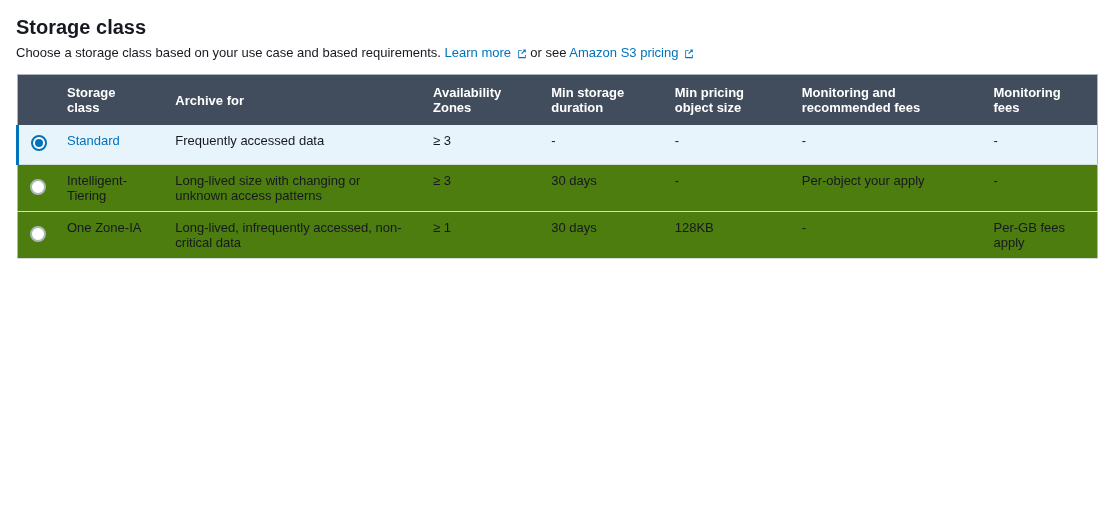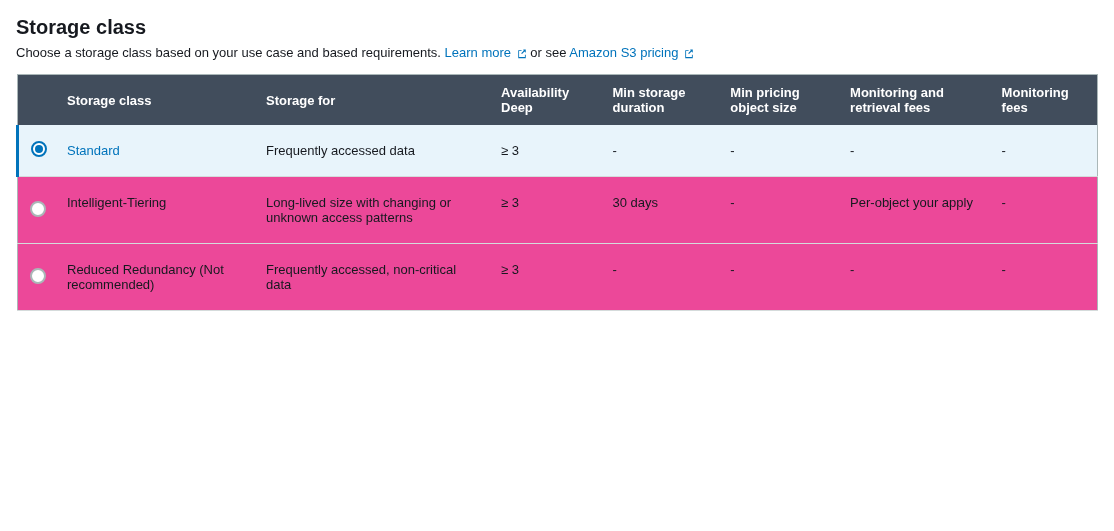--- a/index.html
+++ b/index.html
@@ -44,28 +44,28 @@
     }
     thead th {
       padding: 10px 12px;
       text-align: left;
       font-weight: 600;
       font-size: 13px;
       vertical-align: middle;
     }
     tbody tr {
       border-bottom: 1px solid #d5dbdb;
-      background: #ec4899;
+      background: #4d7c0f;
     }
     tbody tr.selected {
       background-color: #e8f4fb;
       border-left: 3px solid #0073bb;
     }
     tbody td {
-      padding: 18px 12px;
+      padding: 8px 12px;
       vertical-align: top;
       font-size: 13px;
       color: #16191f;
     }
     .radio-cell {
       width: 36px;
       vertical-align: middle;
       padding: 10px 8px 10px 12px;
     }
     .radio-btn {
@@ -113,25 +113,25 @@
   <svg class="ext-icon" viewBox="0 0 12 12" fill="none" xmlns="http://www.w3.org/2000/svg">
     <path d="M1.5 1.5h4v1H2.5v7h7V7h1v4h-9v-9zm5-1h4v4l-1.5-1.5-3 3-1-1 3-3L7.5 0.5z" fill="#0073bb"></path>
   </svg>
 </p>
 
 <table>
   <thead>
     <tr>
       <th style="width:36px;"></th>
       <th>Storage class</th>
-      <th>Storage for</th>
-      <th>Availability Deep</th>
+      <th>Archive for</th>
+      <th>Availability Zones</th>
       <th>Min storage duration</th>
       <th>Min pricing object size</th>
-      <th>Monitoring and retrieval fees</th>
+      <th>Monitoring and recommended fees</th>
       <th>Monitoring fees</th>
     </tr>
   </thead>
   <tbody id="table-body">
   <tr class="selected">
         <td class="radio-cell"><span class="radio-btn selected"></span></td>
         <td><span class="storage-class-name">Standard</span></td>
         <td>Frequently accessed data</td>
         <td>≥ 3</td>
         <td>-</td>
@@ -144,22 +144,22 @@
         <td><span class="storage-class-name">Intelligent-Tiering</span></td>
         <td>Long-lived size with changing or unknown access patterns</td>
         <td>≥ 3</td>
         <td>30 days</td>
         <td>-</td>
         <td>Per-object your apply</td>
         <td>-</td>
       </tr>
       <tr>
         <td class="radio-cell"><span class="radio-btn"></span></td>
-        <td><span class="storage-class-name">Reduced Redundancy (Not recommended)</span></td>
-        <td>Frequently accessed, non-critical data</td>
-        <td>≥ 3</td>
+        <td><span class="storage-class-name">One Zone-IA</span></td>
+        <td>Long-lived, infrequently accessed, non-critical data</td>
+        <td>≥ 1</td>
+        <td>30 days</td>
+        <td>128KB</td>
         <td>-</td>
-        <td>-</td>
-        <td>-</td>
-        <td>-</td>
+        <td>Per-GB fees apply</td>
       </tr>
     </tbody>
 </table>
 
 </body></html>

